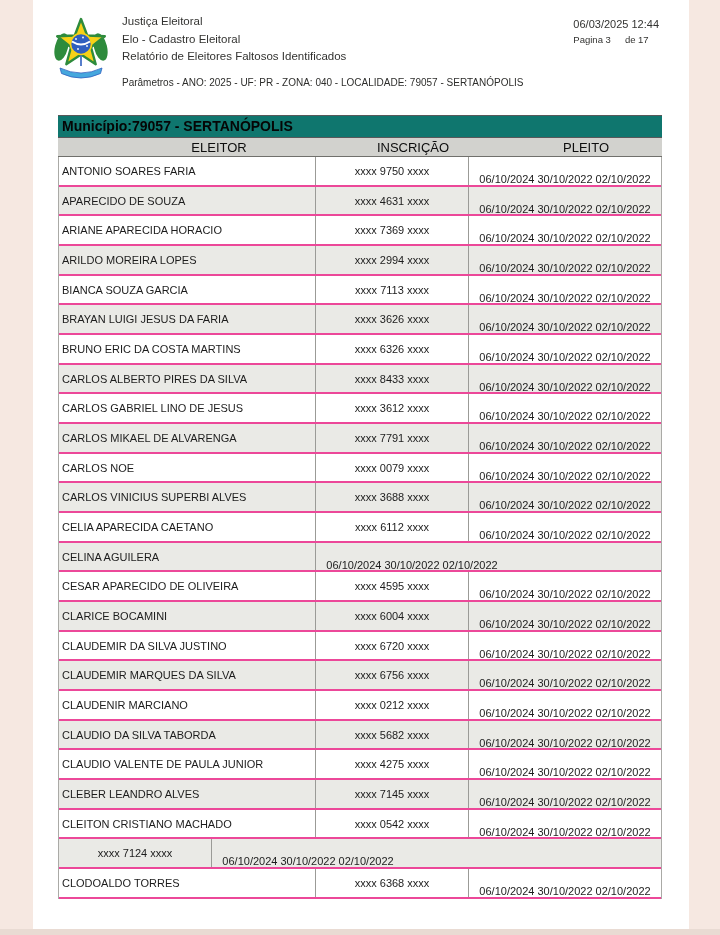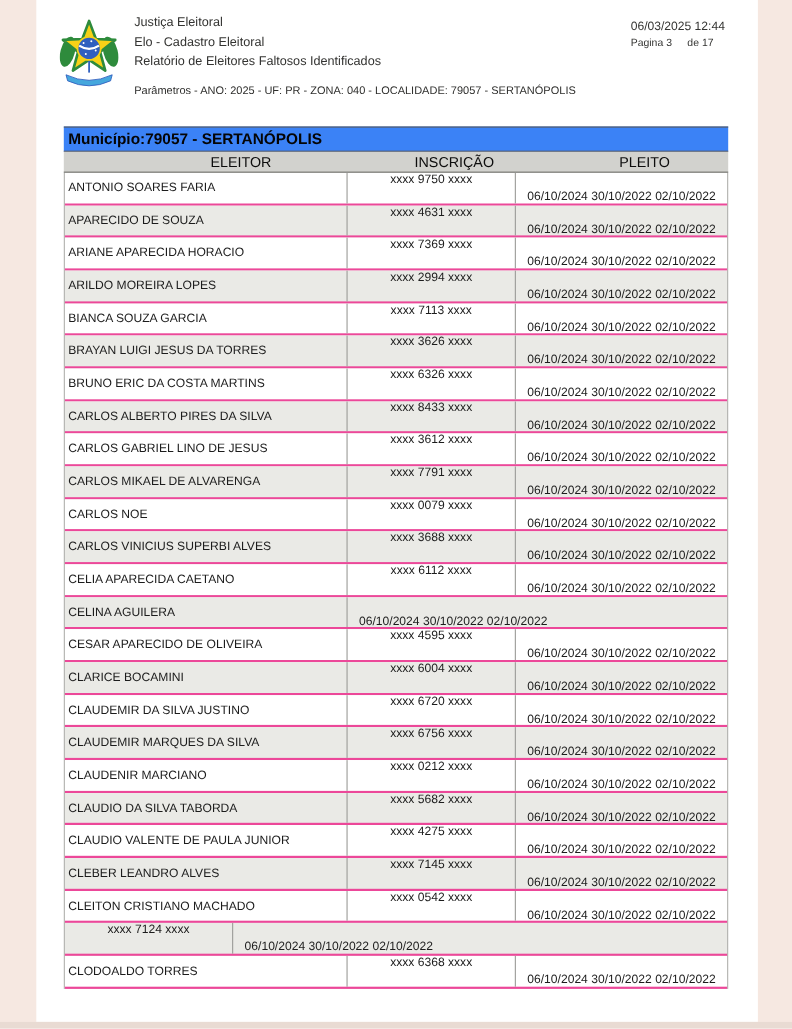--- a/index.html
+++ b/index.html
@@ -32,21 +32,21 @@
   .meta-block {
     position:absolute; right:30px; top:18px; 
     color:#333331;
   }
   .meta-datetime { font-size:11px; }
   .meta-pageline { font-size:9.5px; margin-top:4px; }
   .meta-pageline .gap { display:inline-block; width:14px; }
   
   .table { position:absolute; left:25px; top:115px; width:604px; }
   .muni-bar {
-    height:23px; background:#3b82f6;
+    height:23px; background:#0f766e;
     border-top:1px solid #58585a; border-bottom:1px solid #58585a;
     font-size:14px; font-weight:bold; color:#050505;
     line-height:21px; padding-left:4px;
   }
   .head-row {
     position:relative; height:19px; background:#d2d2ce;
     border-bottom:1px solid #70706c;
     font-size:13px; color:#0d0d0d;
   }
   .head-label { position:absolute; top:2px; transform:translateX(-50%); white-space:nowrap; }
@@ -61,21 +61,21 @@
   }
   .row:nth-child(even) { background:#eaeae6; }
   .cell { position:relative; font-size:11px; color:#1c1c1c; }
   .c-eleitor {
     width:257px; border-right:1px solid #9b9b97;
     display:flex; align-items:center; padding-left:3px;
     white-space:nowrap; overflow:hidden;
   }
   .c-inscricao {
     width:153px; border-right:1px solid #9b9b97;
-    display:flex; justify-content:center;
+    display:flex; align-items:center; justify-content:center;
     white-space:nowrap;
   }
   .c-pleito {
     width:192px; text-align:center; padding-top:16px;
     white-space:nowrap;
   }
 </style>
 </head>
 <body>
 
@@ -159,21 +159,21 @@
           <div class="cell c-eleitor">
             <span>BIANCA SOUZA GARCIA</span>
           </div>
           <div class="cell c-inscricao">
             <span>xxxx 7113 xxxx</span>
           </div>
           <div class="cell c-pleito"><span>06/10/2024 30/10/2022 02/10/2022</span></div>
         </div>
         <div class="row">
           <div class="cell c-eleitor">
-            <span>BRAYAN LUIGI JESUS DA TORRES</span>
+            <span>BRAYAN LUIGI JESUS DA FARIA</span>
           </div>
           <div class="cell c-inscricao">
             <span>xxxx 3626 xxxx</span>
           </div>
           <div class="cell c-pleito"><span>06/10/2024 30/10/2022 02/10/2022</span></div>
         </div>
         <div class="row">
           <div class="cell c-eleitor">
             <span>BRUNO ERIC DA COSTA MARTINS</span>
           </div>

